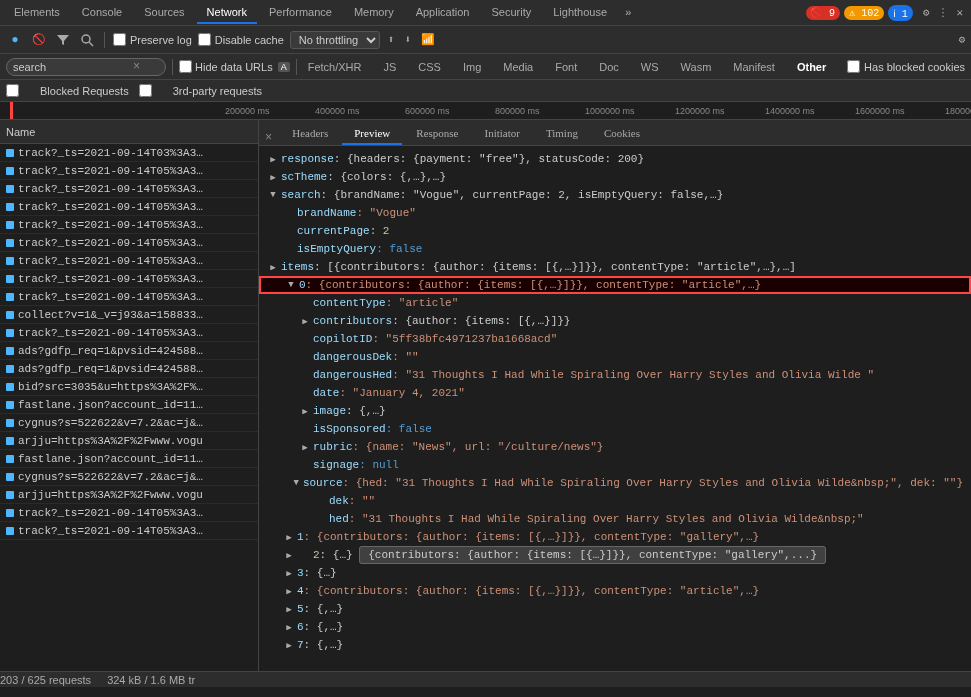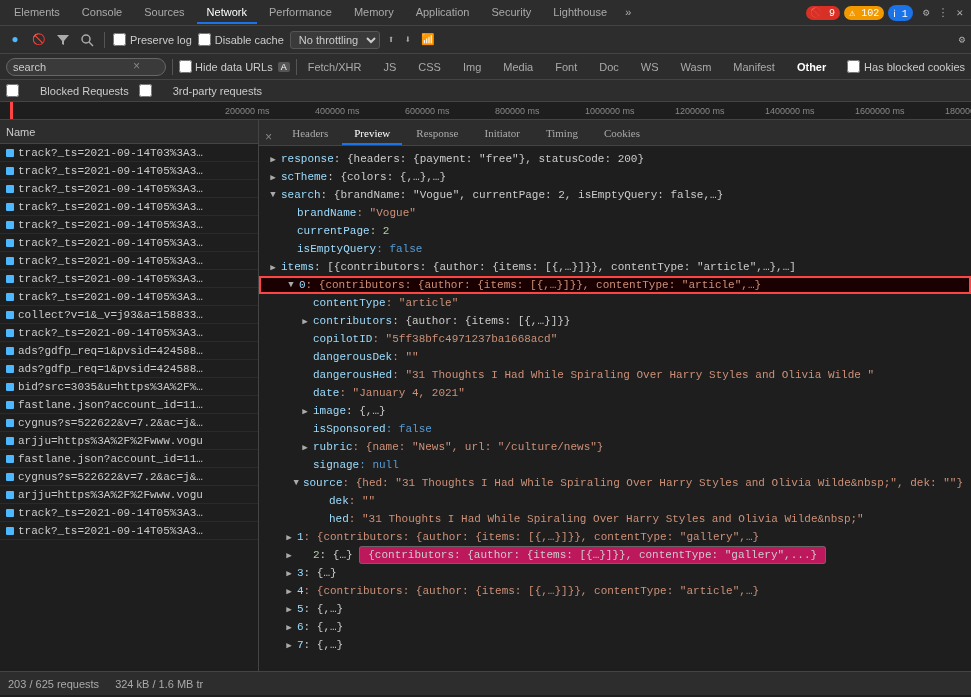--- a/index.html
+++ b/index.html
@@ -363,24 +363,24 @@
     .json-null { color: #569cd6; }
     .json-brace { color: #ccc; }
     .json-red-outline {
       border: 2px solid #ff4444;
       background: #1a0000;
     }
 
     
     .status-bar {
       background: #2d2d2d;
-      height: 24px;
-      display: flex;
-      align-items: center;
-      padding: 0 8px;
+      height: 16px;
+      display: flex;
+      align-items: center;
+      padding: 0 0;
       border-top: 1px solid #444;
       gap: 16px;
     }
     .status-text {
       color: #aaa;
       font-family: -apple-system, sans-serif;
       font-size: 11px;
     }
 
     
@@ -732,21 +732,21 @@
           </div>
           <div class="json-line">
             <span class="indent" style="width: 16px;"></span>
             <span class="expand-arrow">▶</span>
             <span><span class="json-key">1</span><span class="json-string">: {contributors: {author: {items: [{,…}]}}, contentType: "gallery",…}</span></span>
           </div>
           <div class="json-line">
             <span class="indent" style="width: 16px;"></span>
             <span class="expand-arrow">▶</span>
             <span class="indent" style="width: 16px;"></span>
-            <span><span style="color:#b5cea8;">2</span><span style="color:#ccc;">: {…}</span>  <span style="background: #be185d; border: 1px solid rgb(102, 102, 102); padding: 2px 8px; border-radius: 3px; color: rgb(204, 204, 204);">{contributors: {author: {items: [{…}]}}, contentType: "gallery",...}</span></span>
+            <span><span style="color:#b5cea8;">2</span><span style="color:#ccc;">: {…}</span>  <span style="background: #404040; border: 1px solid rgb(102, 102, 102); padding: 2px 8px; border-radius: 3px; color: rgb(204, 204, 204);">{contributors: {author: {items: [{…}]}}, contentType: "gallery",...}</span></span>
           </div>
           <div class="json-line">
             <span class="indent" style="width: 16px;"></span>
             <span class="expand-arrow">▶</span>
             <span><span class="json-key">3</span><span class="json-brace">: {…}</span></span>
           </div>
           <div class="json-line">
             <span class="indent" style="width: 16px;"></span>
             <span class="expand-arrow">▶</span>
             <span><span class="json-key">4</span><span class="json-string">: {contributors: {author: {items: [{,…}]}}, contentType: "article",…}</span></span>

